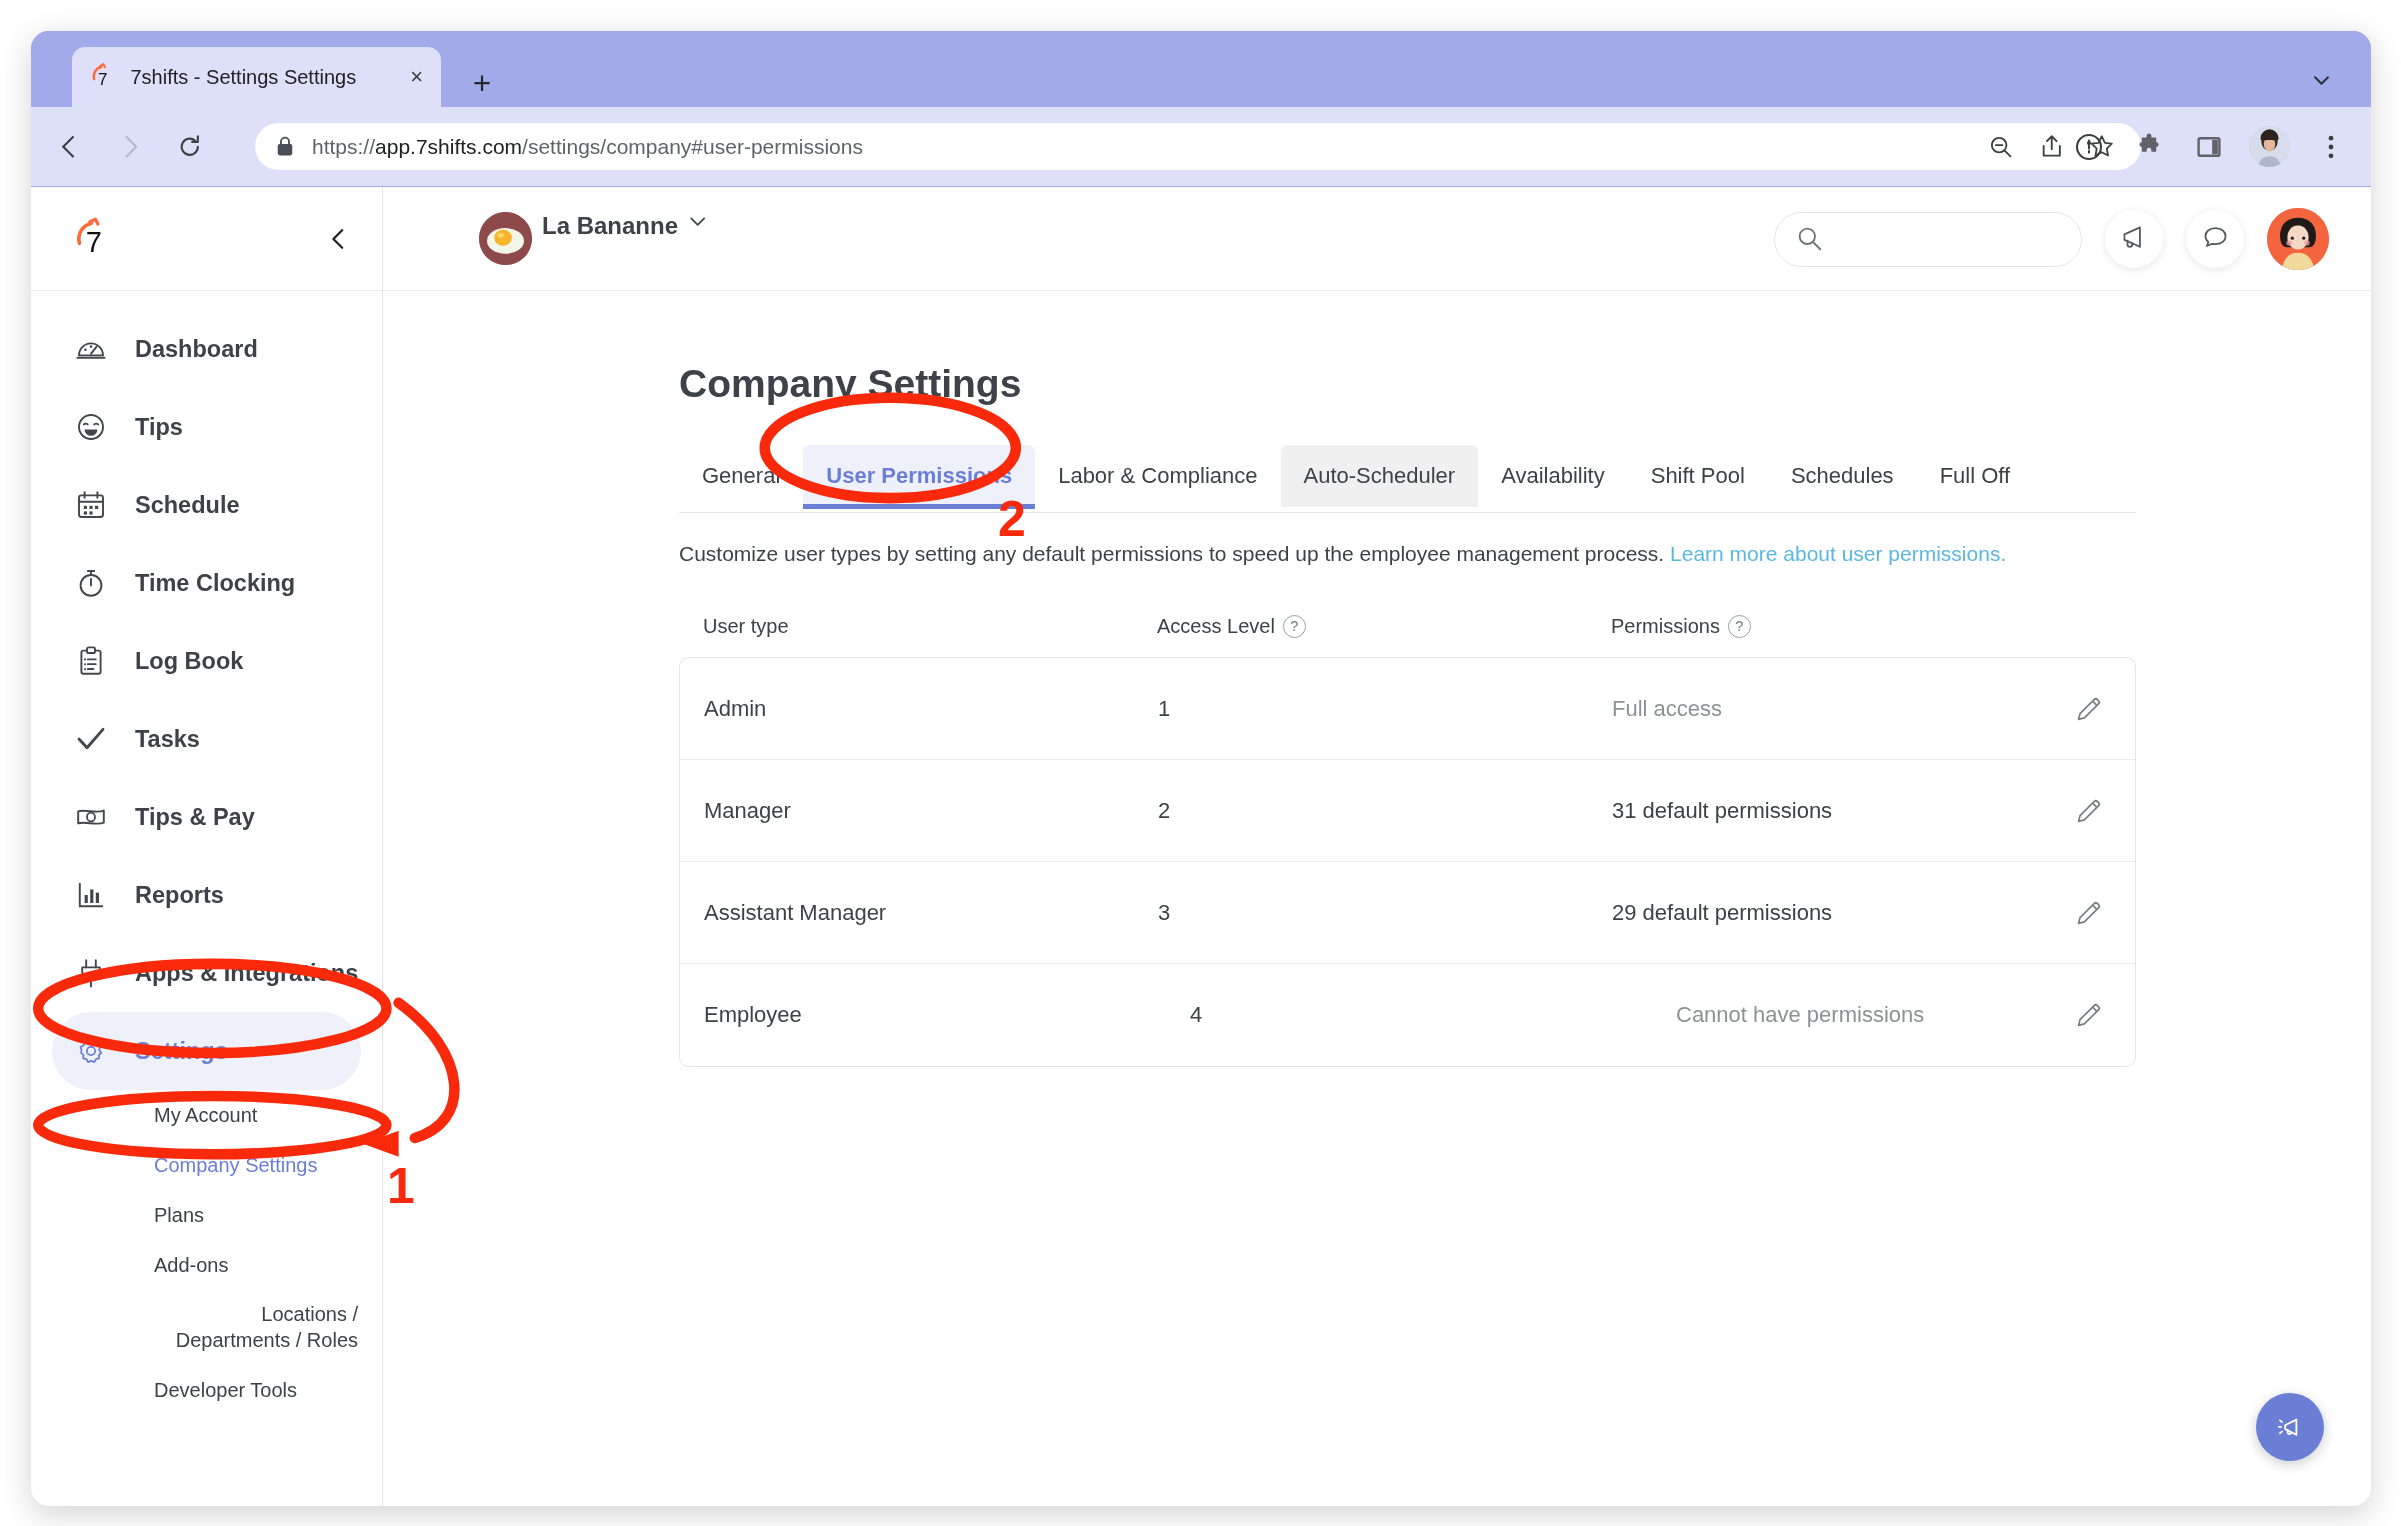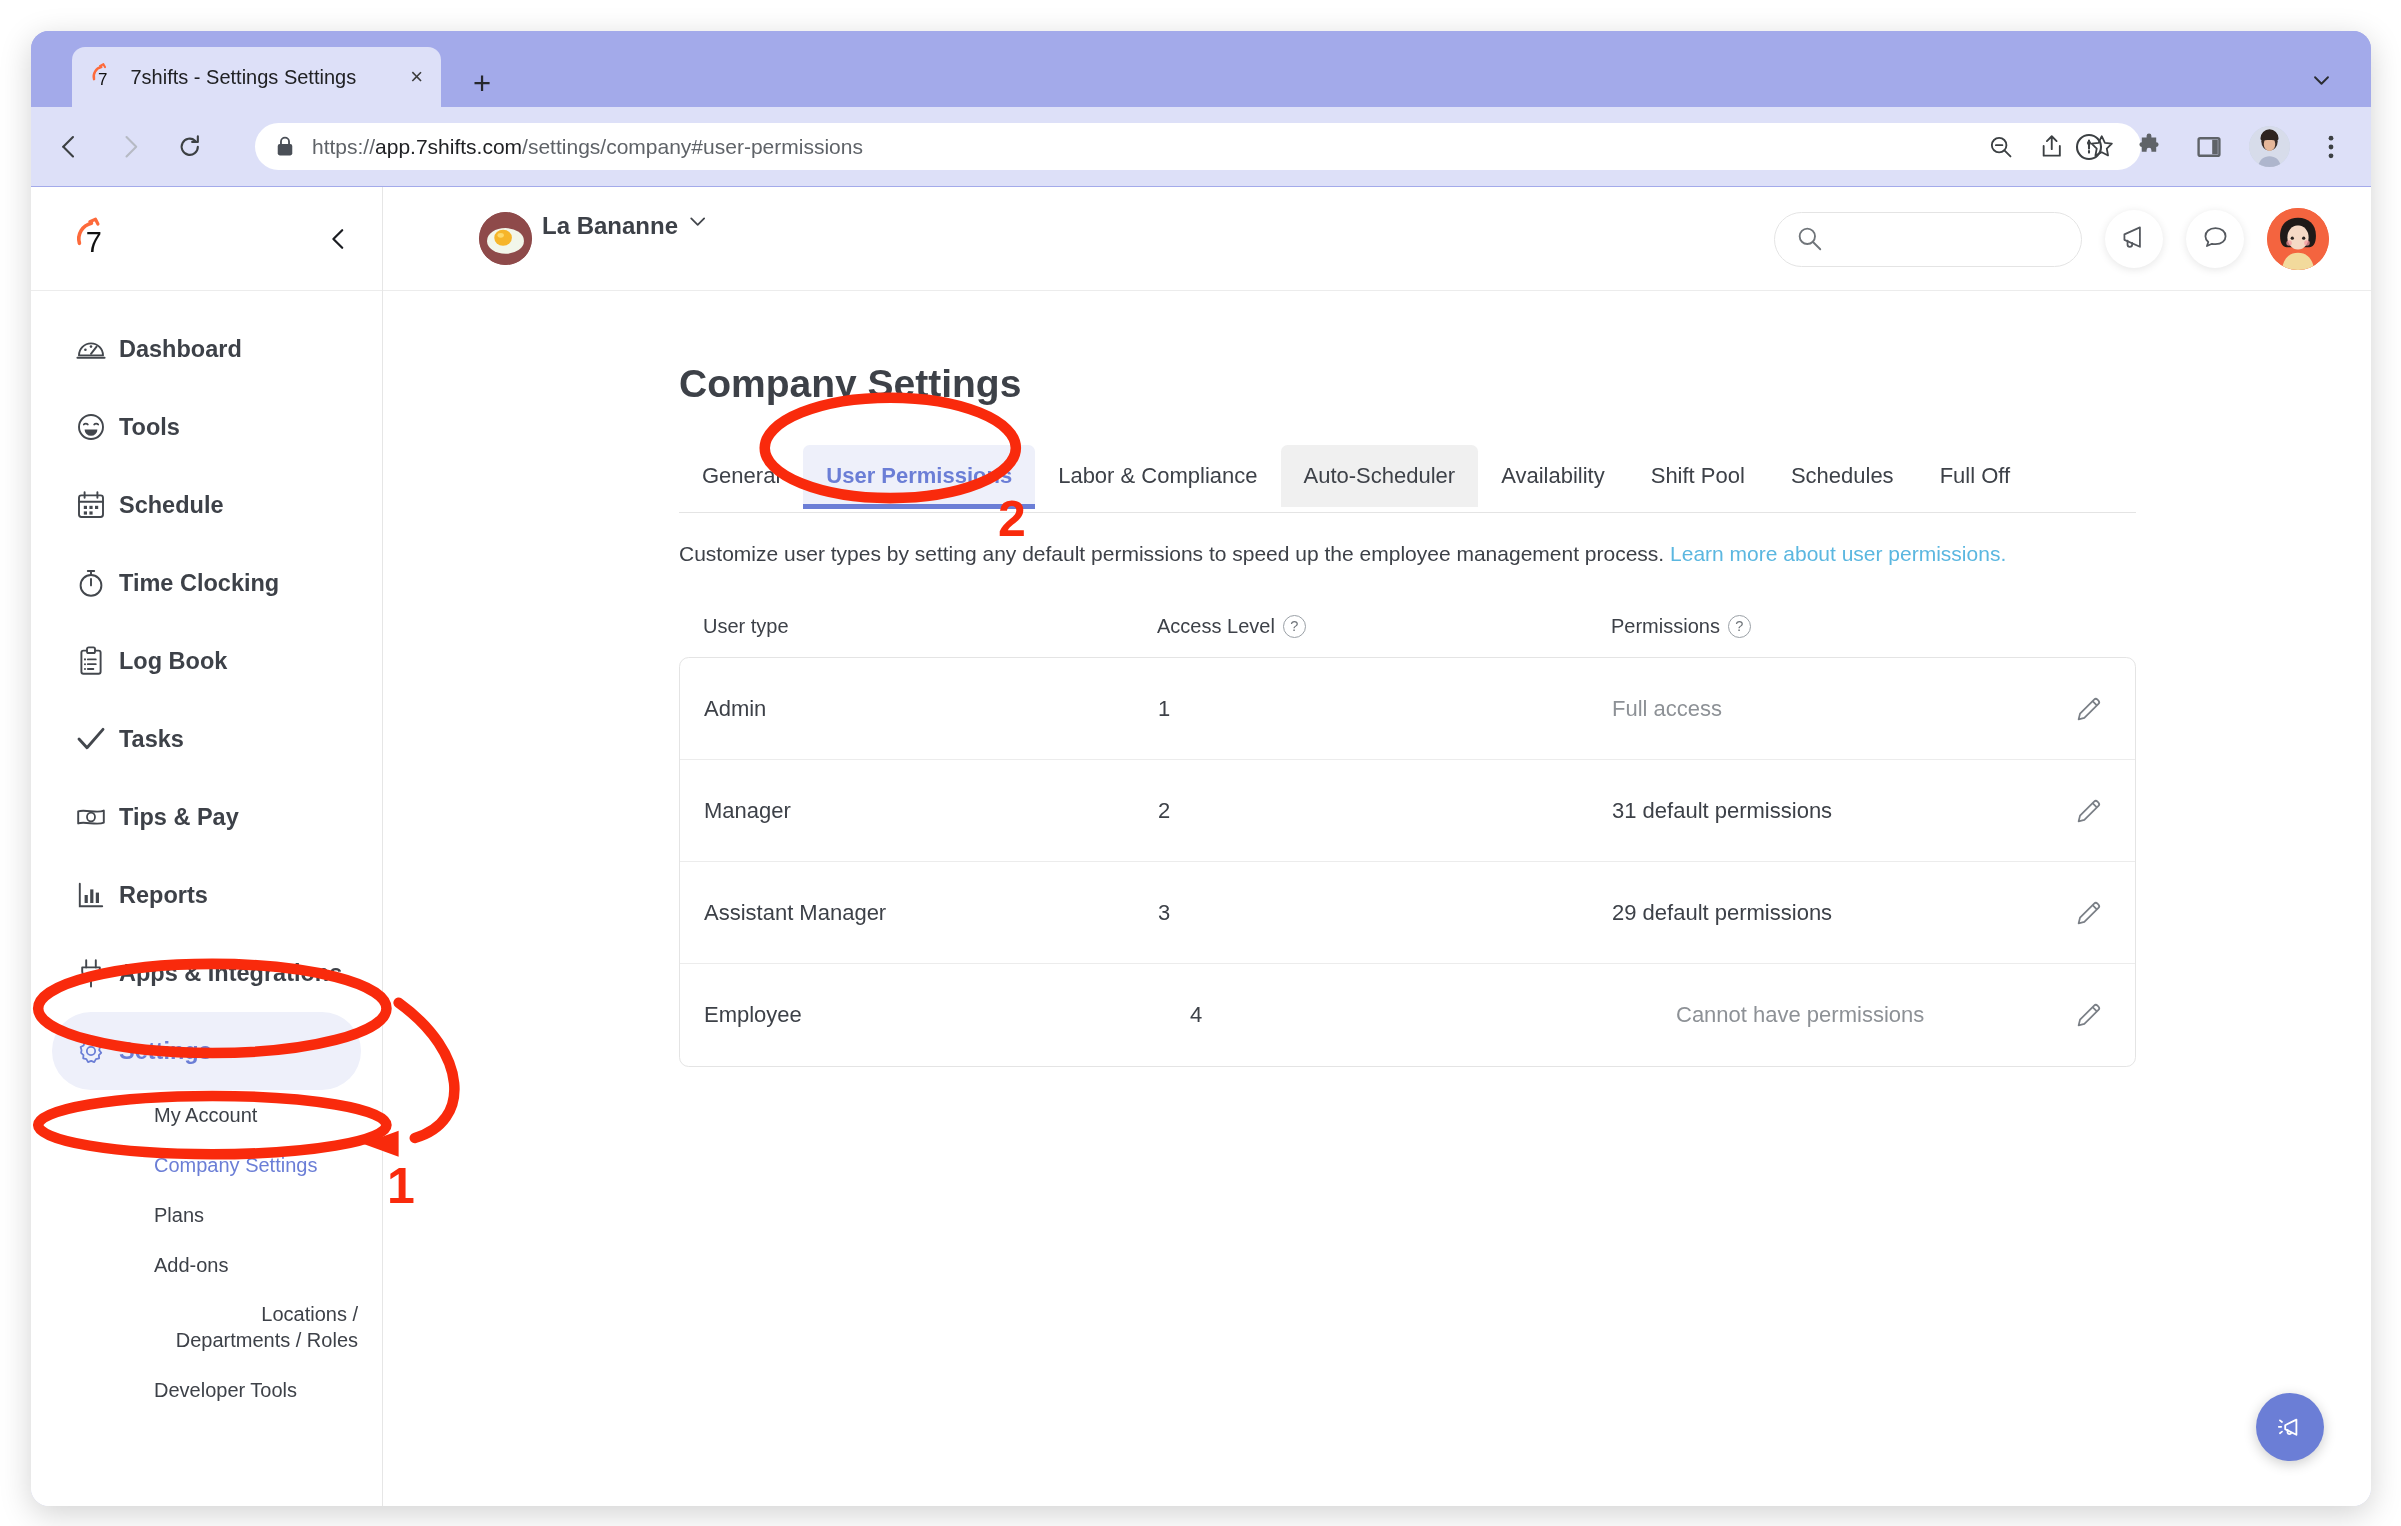--- a/index.html
+++ b/index.html
@@ -112,21 +112,21 @@
     border-bottom: 1.6px solid #ececec;
   }
   #sidebar-logo { width: 45px; height: 45px; position: relative; }
   #sidebar-collapse { width: 24px; height: 24px; cursor: pointer; }
 
   #sidebar-nav { padding-top: 19.4px; }
   .nav-item {
     display: flex; align-items: center;
     height: 78px; margin: 0 21px;
     padding-left: 23px; border-radius: 39px;
-    cursor: pointer; gap: 12px;
+    cursor: pointer; gap: 28px;
   }
   .nav-item .nav-ico { width: 32px; height: 32px; flex: 0 0 auto;
                        display:flex; align-items:center; justify-content:center; }
   .nav-item .nav-lbl { font-size: 23.5px; color: #3d4148; font-weight: bold; }
   .nav-item.active { background: #eef0fa; }
   .nav-item.active .nav-lbl { color: #6b7ed6; }
 
   .sub-item {
     padding-left: 123px; height: 50px; display: flex; align-items: center;
     font-size: 20px; color: #3d4148; cursor: pointer; text-align: right;
@@ -413,21 +413,21 @@
         </div>
 
         <div class="nav-item">
           <span class="nav-ico">
             <svg viewBox="0 0 40 40" width="32" height="32">
                 <circle cx="20" cy="20" r="15" stroke="#43474d" stroke-width="2.4" fill="none"></circle>
                 <path d="M11 17a3 3 0 0 1 5 0M24 17a3 3 0 0 1 5 0" stroke="#43474d" stroke-width="2.2" fill="none" stroke-linecap="round"></path>
                 <path d="M12 23a8 8 0 0 0 16 0z" fill="#43474d"></path>
               </svg>
           </span>
-          <span class="nav-lbl">Tools</span>
+          <span class="nav-lbl">Tips</span>
         </div>
 
         <div class="nav-item">
           <span class="nav-ico">
             <svg viewBox="0 0 40 40" width="32" height="32">
                 <rect x="5" y="8" width="30" height="27" rx="3" stroke="#43474d" stroke-width="2.4" fill="none"></rect>
                 <path d="M5 16h30M12 4v7M28 4v7" stroke="#43474d" stroke-width="2.4" stroke-linecap="round"></path>
                 <rect x="11" y="21" width="4" height="4" fill="#43474d"></rect>
                 <rect x="18" y="21" width="4" height="4" fill="#43474d"></rect>
                 <rect x="25" y="21" width="4" height="4" fill="#43474d"></rect>

